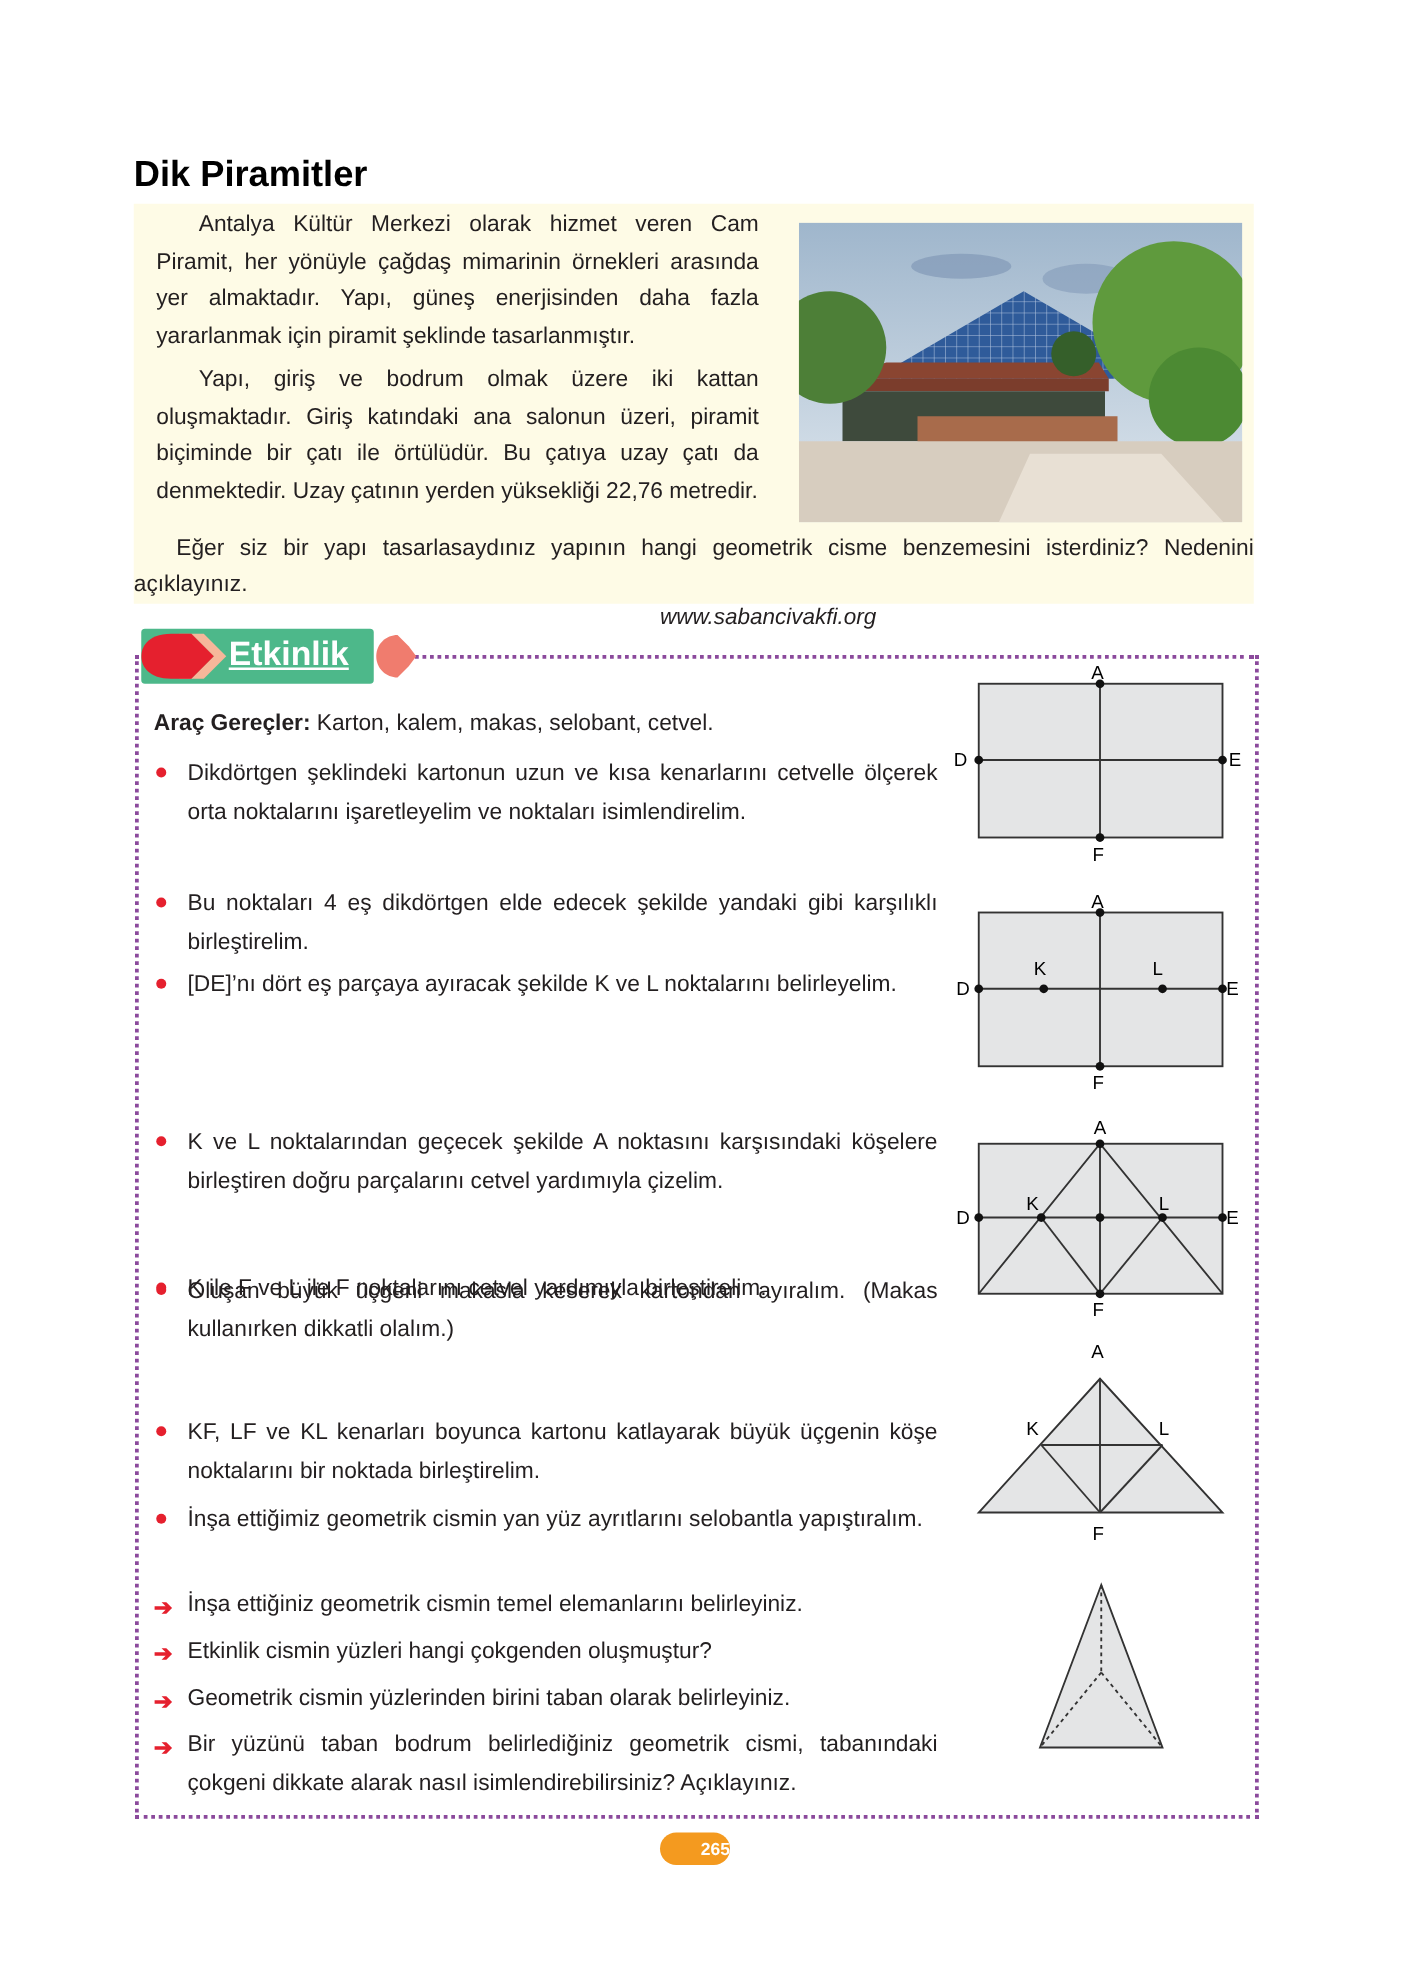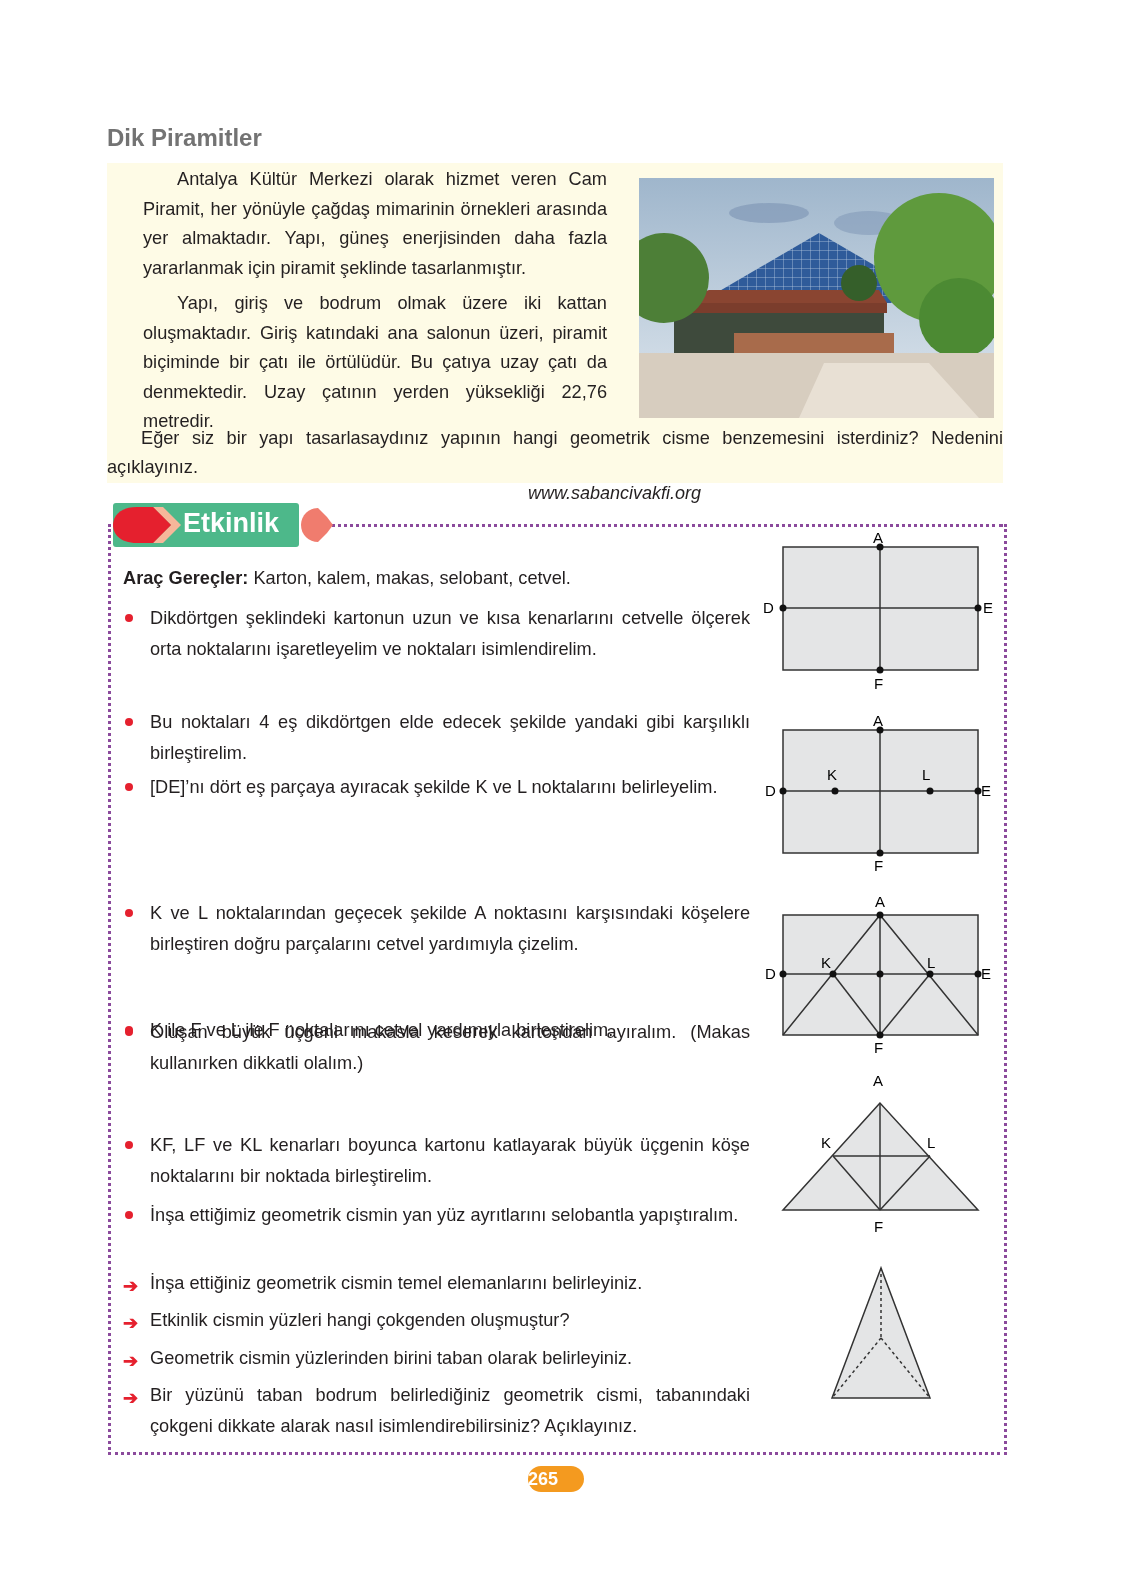--- a/index.html
+++ b/index.html
@@ -1,35 +1,35 @@
 <!DOCTYPE html>
 <html><head>
 <meta charset="utf-8">
 <style>
   html,body{margin:0;padding:0;background:#fff;}
   body{width:1123px;height:1588px;position:relative;overflow:hidden;font-family:"Liberation Sans",sans-serif;color:#231f20;}
   .abs{position:absolute;}
-  .title{left:107px;top:124px;font-size:24px;font-weight:bold;color:#737373;}
+  .title{left:107px;top:124px;font-size:29px;font-weight:bold;color:#000000;}
   .intro-box{left:107px;top:163px;width:896px;height:320px;background:#fefbe6;}
   .intro-text{left:125px;top:165px;width:482px;font-size:18.2px;line-height:29.5px;text-align:justify;}
-  .intro-text p{margin:0 0 6px 18px;text-indent:34px;}
+  .intro-text p{margin:0 0 6px 0;text-indent:34px;}
   .photo{left:639px;top:178px;width:355px;height:240px;overflow:hidden;}
   .question{left:107px;top:424px;width:896px;font-size:18.2px;line-height:29px;text-indent:34px;text-align:justify;}
   .source{left:528px;top:483px;font-size:18px;font-style:italic;}
   .etk-frame{left:108px;top:524px;width:893px;height:928px;border-left:3px dotted #8b4a9c;border-right:3px dotted #8b4a9c;border-bottom:3px dotted #8b4a9c;}
   .etk-topline{left:325px;top:524px;width:678px;border-top:3px dotted #8b4a9c;}
   .etk-badge{left:113px;top:503px;width:186px;height:44px;background:#4db88a;border-radius:3px;}
-  .etk-label{left:183px;top:508px;font-size:27px;font-weight:bold;color:#fff;}
+  .etk-label{left:183px;top:508px;font-size:27px;font-weight:bold;color:#fff;text-decoration:underline;}
   .tools{left:123px;top:568px;font-size:18.2px;}
   .tools b{font-weight:bold;}
   .item{position:absolute;left:123px;width:600px;font-size:18.2px;line-height:31px;padding-left:27px;text-align:justify;}
   .bullet{position:absolute;left:2px;top:11px;width:8px;height:8px;border-radius:50%;background:#e5202e;}
   .arrow{position:absolute;left:0;top:3px;color:#e5202e;font-size:18px;font-weight:bold;}
   .fig{position:absolute;}
-  .page-num{left:528px;top:1466px;width:56px;height:26px;background:#f49a1f;border-radius:13px;color:#fff;font-weight:bold;font-size:18px;text-align:left;line-height:26px;}
+  .page-num{left:528px;top:1466px;width:56px;height:26px;background:#f49a1f;border-radius:13px;color:#fff;font-weight:bold;font-size:14px;text-align:right;line-height:26px;}
 </style>
 </head>
 <body>
 
 <div class="abs title">Dik Piramitler</div>
 
 <div class="abs intro-box"></div>
 <div class="abs intro-text">
   <p>Antalya Kültür Merkezi olarak hizmet veren Cam Piramit, her yönüyle çağdaş mimarinin örnekleri arasında yer almaktadır. Yapı, güneş enerjisinden daha fazla yararlanmak için piramit şeklinde tasarlanmıştır.</p>
   <p>Yapı, giriş ve bodrum olmak üzere iki kattan oluşmaktadır. Giriş katındaki ana salonun üzeri, piramit biçiminde bir çatı ile örtülüdür. Bu çatıya uzay çatı da denmektedir. Uzay çatının yerden yüksekliği 22,76 metredir.</p>

